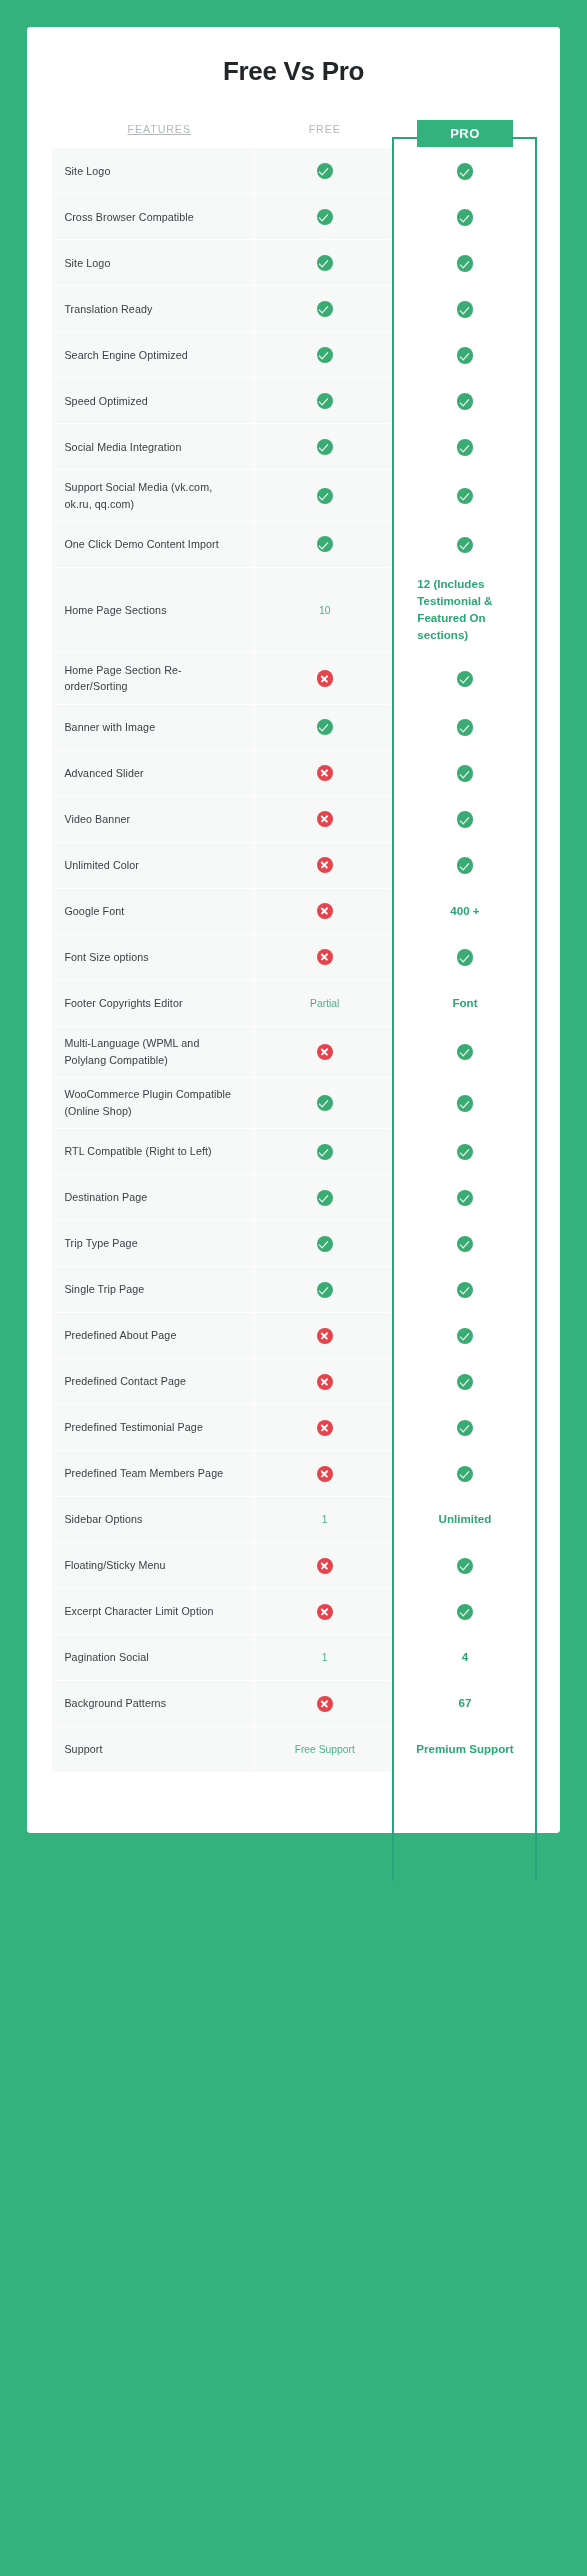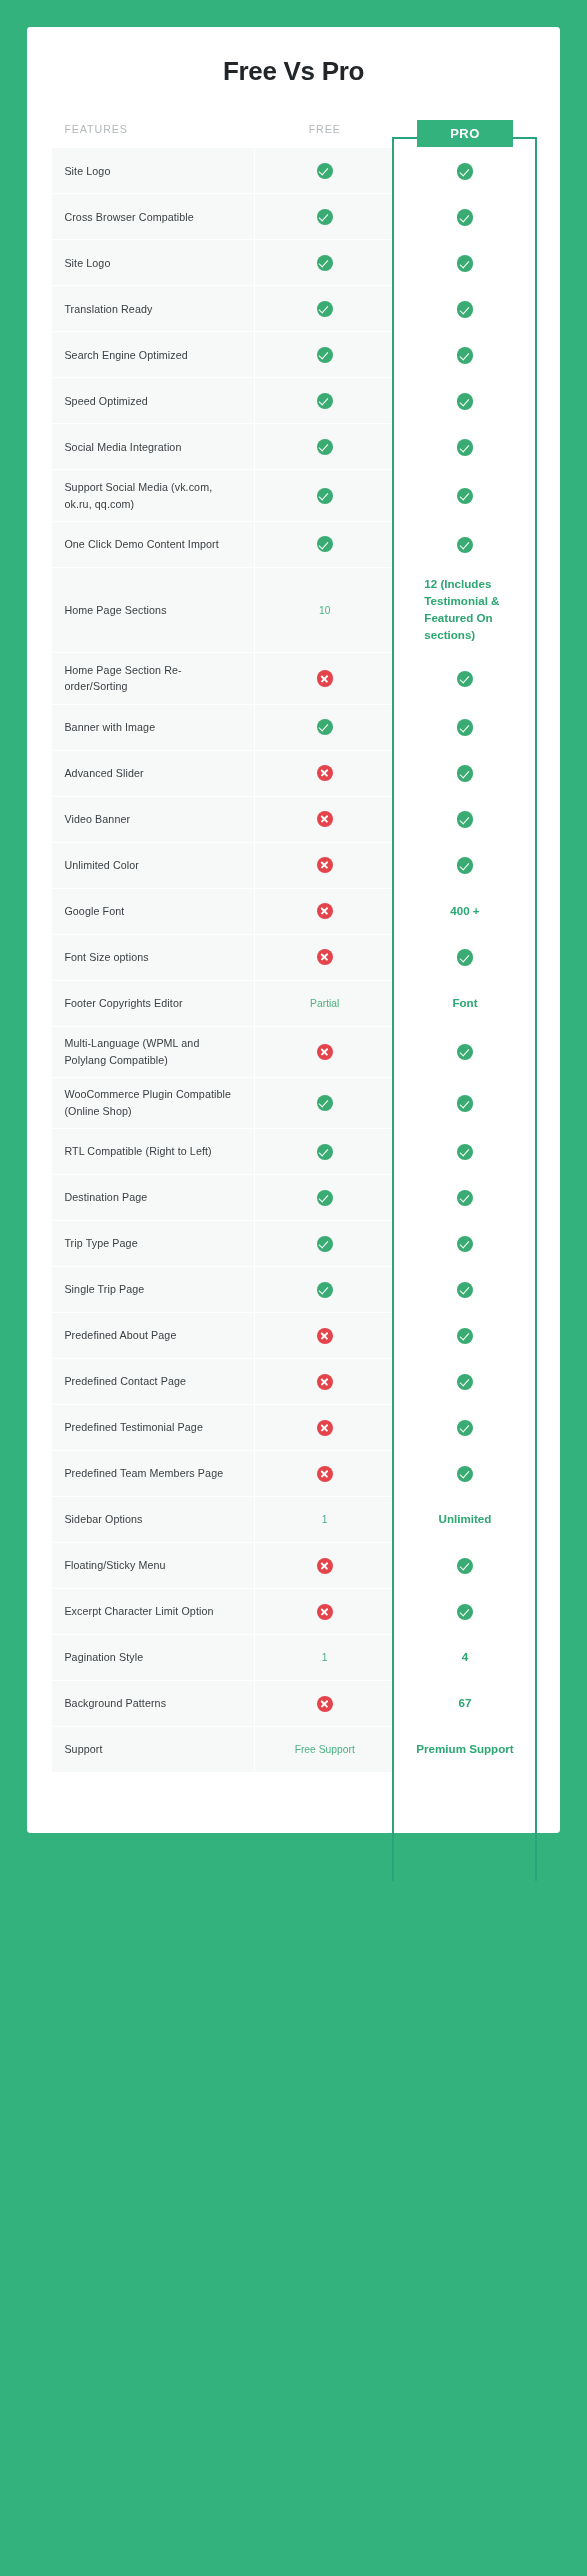--- a/index.html
+++ b/index.html
@@ -40,21 +40,21 @@
   col.c-pro     { width:29%; }
 
   thead th {
     font-weight:normal;
     padding:5.1px 0 12px 0;
     font-size:10.7px;
     letter-spacing:0.9px;
     color:#b3b8bb;
     vertical-align:bottom;
   }
-  th.h-feature { text-align:left; padding-left:12px; }
+  th.h-feature { text-align:center; padding-left:12px;text-decoration:underline; }
   th.h-free    { text-align:center; }
   th.h-pro     { padding:0; vertical-align:bottom; }
 
   .pro-badge {
     display:block;
     margin:0 auto;
     width:96px;
     background:#34b27d;
     color:#ffffff;
     font-size:13px;
@@ -83,21 +83,21 @@
   }
   td.val-pro {
     text-align:center;
     background:#ffffff;
     color:#2ba772;
     font-weight:bold;
     font-size:11.6px;
     line-height:1.45;
     padding:8.6px 12px;
   }
-  td.val-pro.text-left { text-align:left; padding-left:29px; }
+  td.val-pro.text-left { text-align:left; padding-left:22px; }
 
   
   .ic {
     display:inline-block;
     width:16.3px; height:16.3px;
     border-radius:50%;
     position:relative;
     vertical-align:middle;
   }
   .ic-check { background:#3aab72; }
@@ -312,21 +312,21 @@
           <td class="feature">Floating/Sticky Menu</td>
           <td class="val-free"><span class="ic ic-cross"></span></td>
           <td class="val-pro"><span class="ic ic-check"></span></td>
         </tr>
         <tr>
           <td class="feature">Excerpt Character Limit Option</td>
           <td class="val-free"><span class="ic ic-cross"></span></td>
           <td class="val-pro"><span class="ic ic-check"></span></td>
         </tr>
         <tr>
-          <td class="feature">Pagination Style</td>
+          <td class="feature">Pagination Social</td>
           <td class="val-free"><span>1</span></td>
           <td class="val-pro"><span>4</span></td>
         </tr>
         <tr>
           <td class="feature">Background Patterns</td>
           <td class="val-free"><span class="ic ic-cross"></span></td>
           <td class="val-pro"><span>67</span></td>
         </tr>
         <tr>
           <td class="feature">Support</td>

